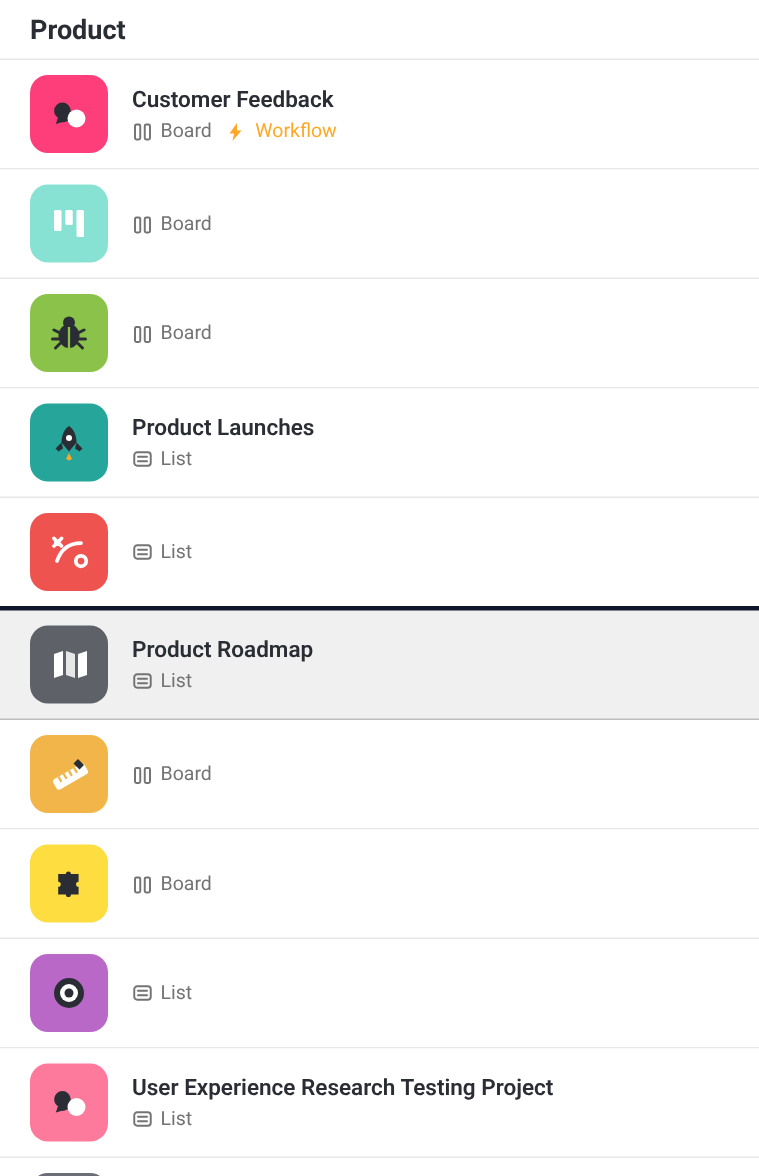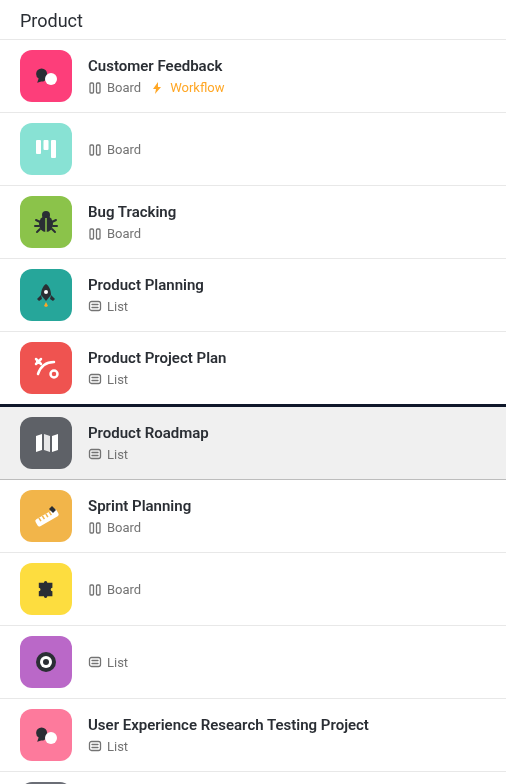--- a/index.html
+++ b/index.html
@@ -5,21 +5,21 @@
 * { box-sizing: border-box; margin: 0; padding: 0; }
 body {
   font-family: -apple-system, BlinkMacSystemFont, "Segoe UI", Roboto, Helvetica, Arial, sans-serif;
   background: #fff;
   width: 506px;
   color: #2a2e34;
 }
 .container { width: 506px; }
 .section-title {
   font-size: 18px;
-  font-weight: 400;
+  font-weight: 700;
   padding: 10px 0 8px 20px;
   color: #2a2e34;
 }
 .list { border-top: 1px solid #e8e8e8; }
 .row {
   display: flex;
   align-items: center;
   padding: 10px 16px 10px 20px;
   border-bottom: 1px solid #e8e8e8;
   background: #fff;
@@ -112,57 +112,55 @@
           </div>
         </div>
       </div>
       <div class="row">
         <div class="icon-box" style="background: rgb(139, 195, 74);">
           <svg viewBox="0 0 28 28">
             <use href="#svg-bug-icon"></use>
           </svg>
         </div>
         <div class="content">
-          <div class="item-title">Bug Tracking</div>
           <div class="meta">
             <div class="meta-item">
               <svg viewBox="0 0 14 14">
                 <use href="#svg-board-meta"></use>
               </svg>
               <span>Board</span>
             </div>
           </div>
         </div>
       </div>
       <div class="row">
         <div class="icon-box" style="background: rgb(38, 166, 154);">
           <svg viewBox="0 0 28 28">
             <use href="#svg-rocket-icon"></use>
           </svg>
         </div>
         <div class="content">
-          <div class="item-title">Product Planning</div>
+          <div class="item-title">Product Launches</div>
           <div class="meta">
             <div class="meta-item">
               <svg viewBox="0 0 14 14">
                 <use href="#svg-list-meta"></use>
               </svg>
               <span>List</span>
             </div>
           </div>
         </div>
       </div>
       <div class="row">
         <div class="icon-box" style="background: rgb(239, 83, 80);">
           <svg viewBox="0 0 28 28">
             <use href="#svg-strategy-icon"></use>
           </svg>
         </div>
         <div class="content">
-          <div class="item-title">Product Project Plan</div>
           <div class="meta">
             <div class="meta-item">
               <svg viewBox="0 0 14 14">
                 <use href="#svg-list-meta"></use>
               </svg>
               <span>List</span>
             </div>
           </div>
         </div>
       </div>
@@ -184,21 +182,20 @@
           </div>
         </div>
       </div>
       <div class="row">
         <div class="icon-box" style="background: rgb(242, 181, 74);">
           <svg viewBox="0 0 28 28">
             <use href="#svg-ruler-icon"></use>
           </svg>
         </div>
         <div class="content">
-          <div class="item-title">Sprint Planning</div>
           <div class="meta">
             <div class="meta-item">
               <svg viewBox="0 0 14 14">
                 <use href="#svg-board-meta"></use>
               </svg>
               <span>Board</span>
             </div>
           </div>
         </div>
       </div>

